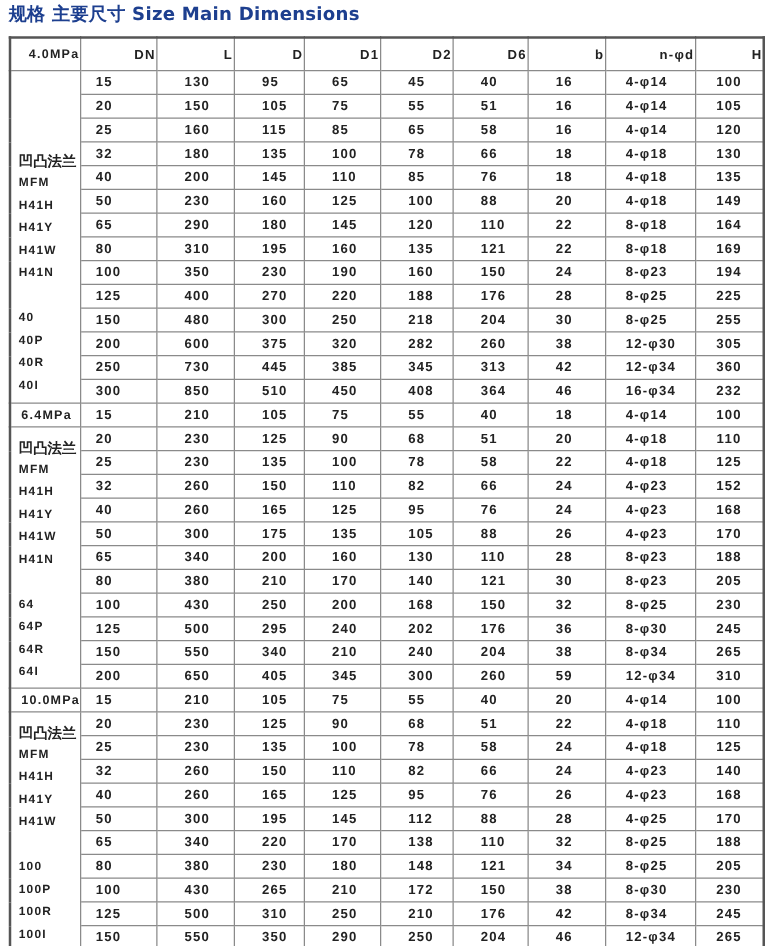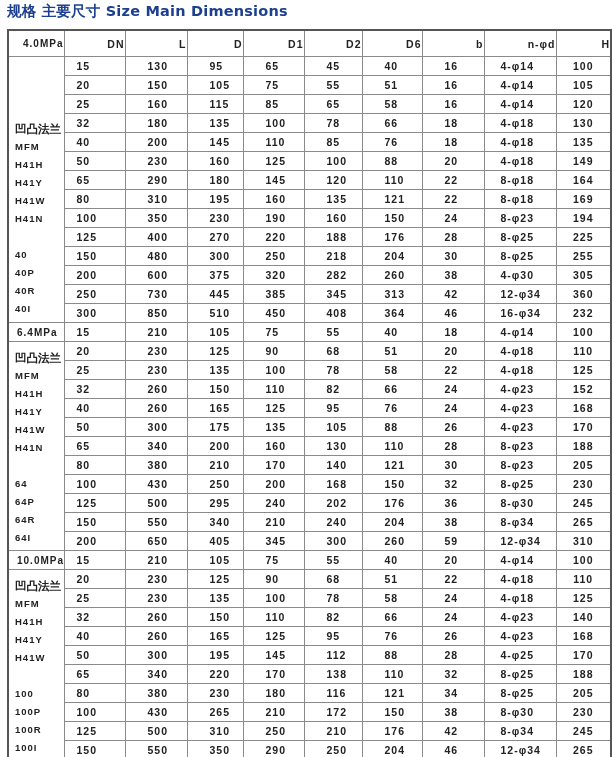--- a/index.html
+++ b/index.html
@@ -208,21 +208,21 @@
         <td class="num c-h">255</td>
       </tr>
       <tr>
         <td class="num c-dn">200</td>
         <td class="num">600</td>
         <td class="num">375</td>
         <td class="num">320</td>
         <td class="num">282</td>
         <td class="num">260</td>
         <td class="num">38</td>
-        <td class="num c-nd">4-φ30</td>
+        <td class="num c-nd">12-φ30</td>
         <td class="num c-h">305</td>
       </tr>
       <tr>
         <td class="num c-dn">250</td>
         <td class="num">730</td>
         <td class="num">445</td>
         <td class="num">385</td>
         <td class="num">345</td>
         <td class="num">313</td>
         <td class="num">42</td>
@@ -476,21 +476,21 @@
         <td class="num">110</td>
         <td class="num">32</td>
         <td class="num c-nd">8-φ25</td>
         <td class="num c-h">188</td>
       </tr>
       <tr>
         <td class="num c-dn">80</td>
         <td class="num">380</td>
         <td class="num">230</td>
         <td class="num">180</td>
-        <td class="num">116</td>
+        <td class="num">148</td>
         <td class="num">121</td>
         <td class="num">34</td>
         <td class="num c-nd">8-φ25</td>
         <td class="num c-h">205</td>
       </tr>
       <tr>
         <td class="num c-dn">100</td>
         <td class="num">430</td>
         <td class="num">265</td>
         <td class="num">210</td>

